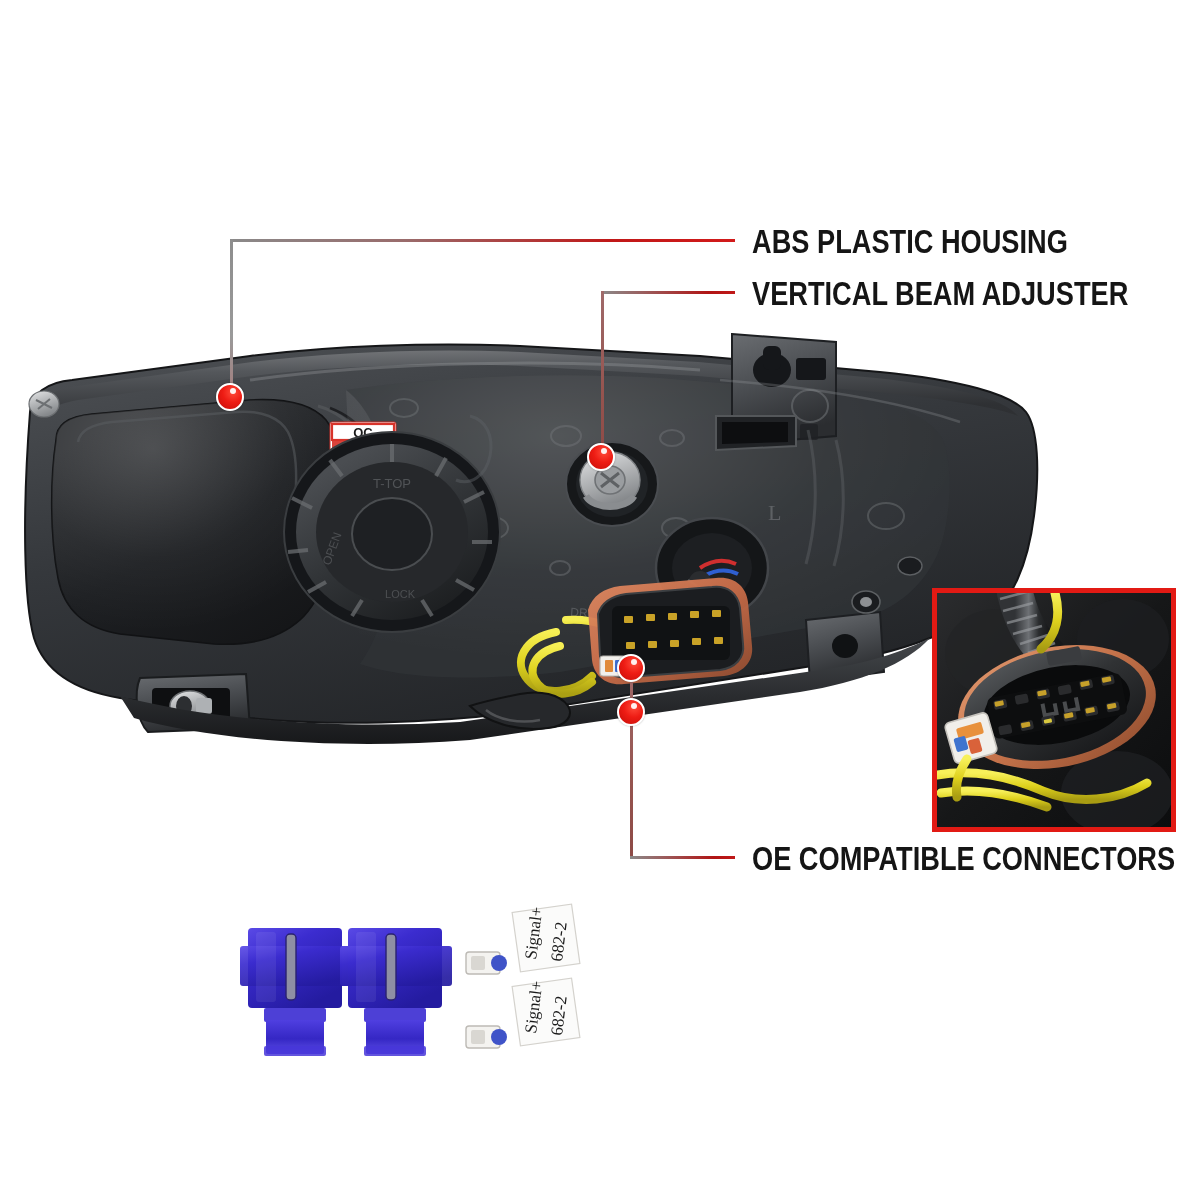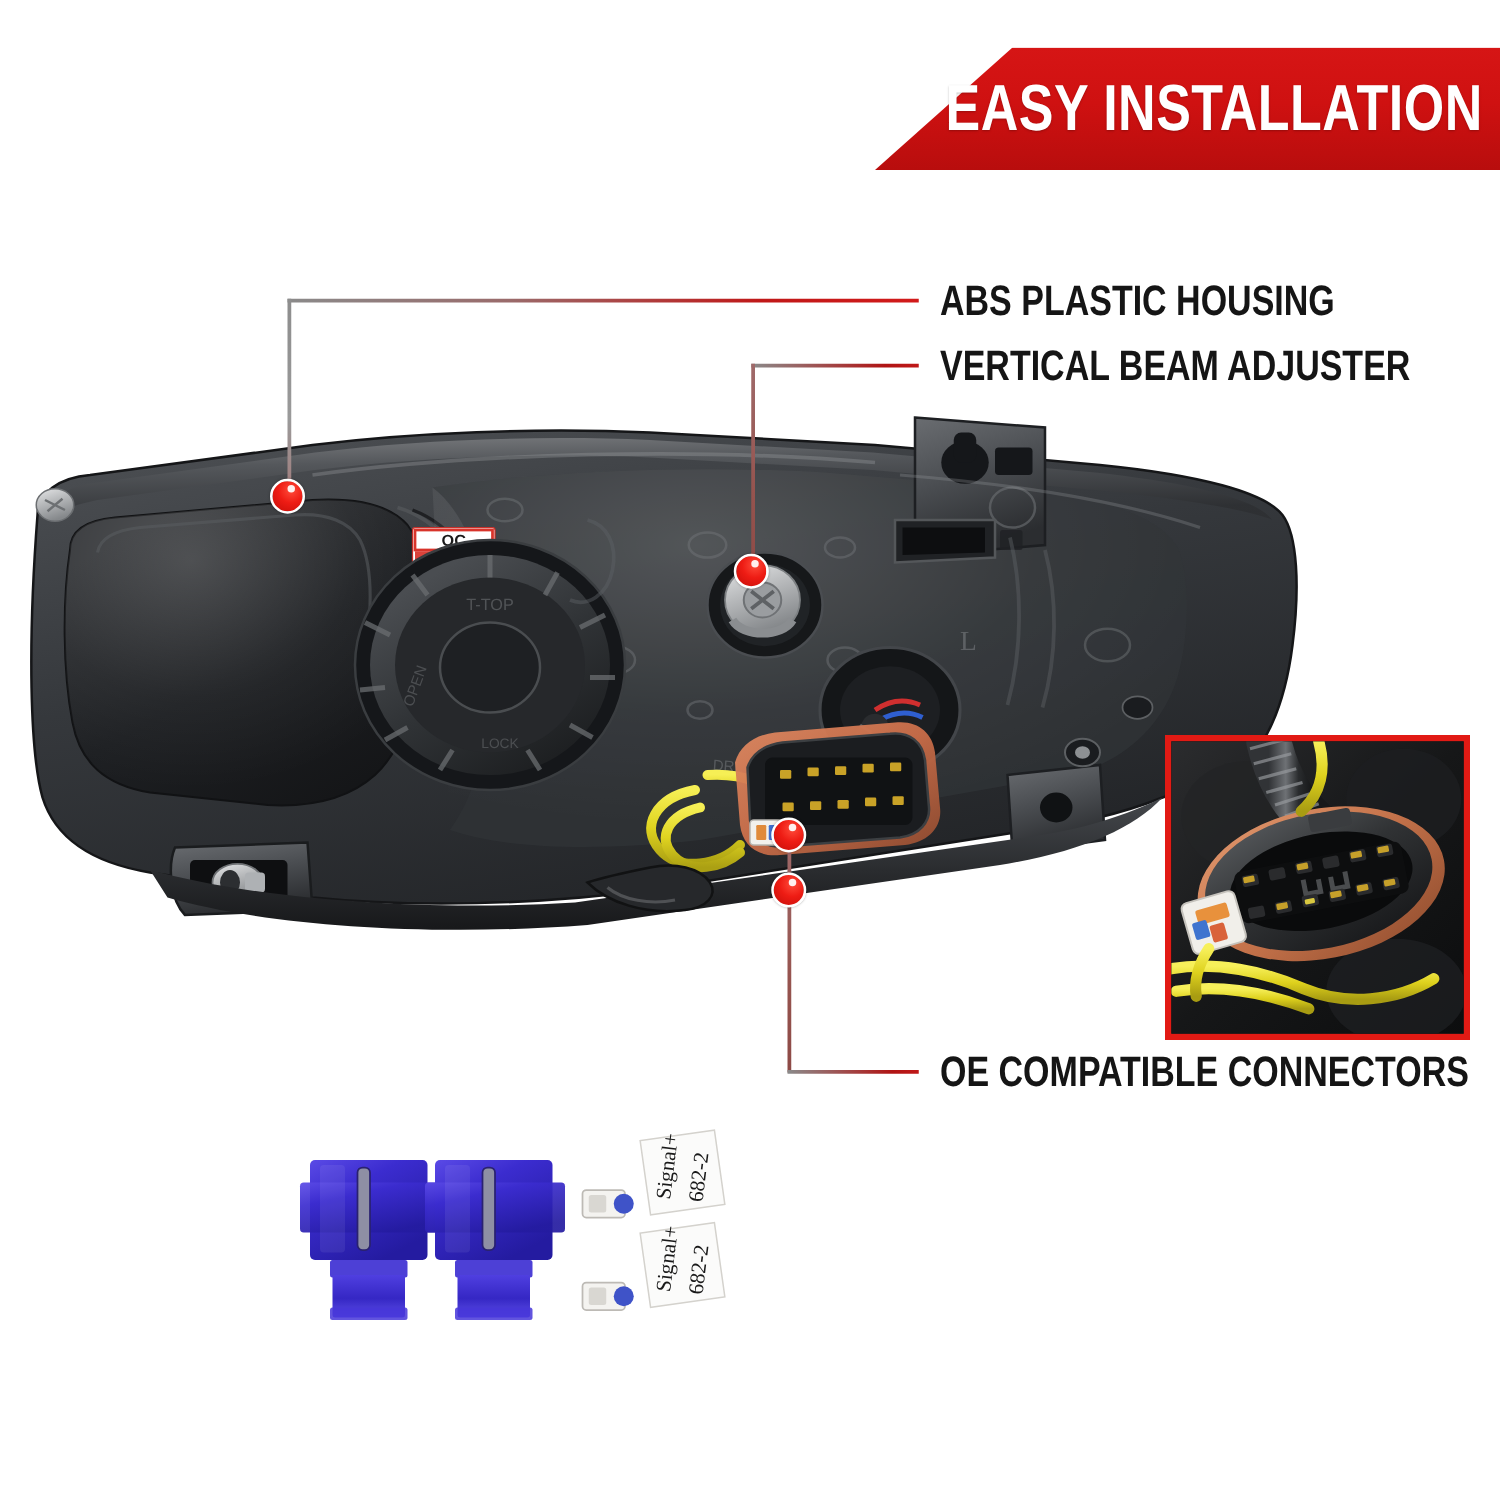--- a/index.html
+++ b/index.html
@@ -94,24 +94,20 @@
   }
 
   
   #accessories{position:absolute;left:0;top:890px;width:1200px;height:200px;}
 </style>
 </head>
 <body>
 
 <div id="stage">
 
-  <div class="banner">
-    <div class="banner-shape"></div>
-    <div class="banner-text">EASY INSTALLATION</div>
-  </div>
 
   <svg id="headlight" viewBox="0 0 1060 520">
     <defs>
       <linearGradient id="shellTop" x1="0" y1="0" x2="0.25" y2="1">
         <stop offset="0" stop-color="#7d7f82"></stop>
         <stop offset="0.35" stop-color="#55585c"></stop>
         <stop offset="1" stop-color="#2e3033"></stop>
       </linearGradient>
       <linearGradient id="shellBody" x1="0.1" y1="0" x2="0.6" y2="1">
         <stop offset="0" stop-color="#4c4f53"></stop>

